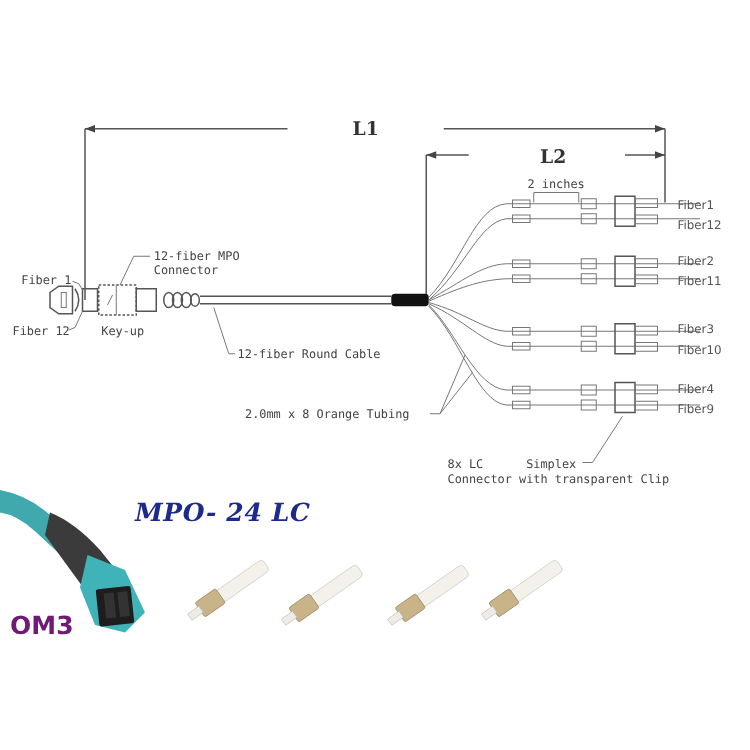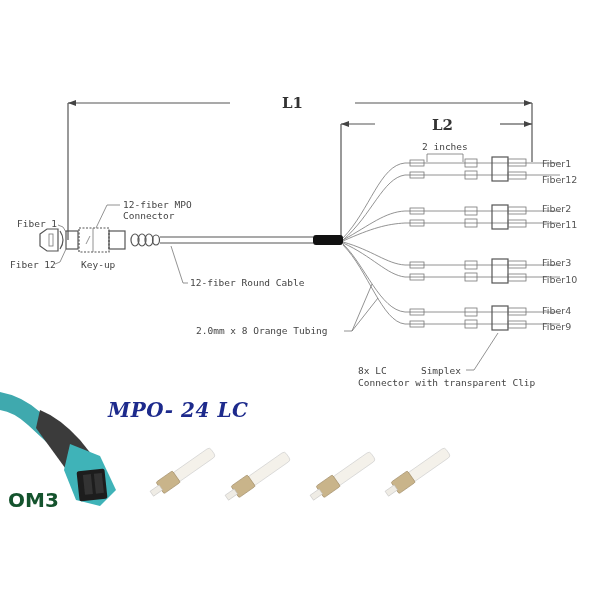--- a/index.html
+++ b/index.html
@@ -4,21 +4,21 @@
 <style>
   html, body { margin: 0; padding: 0; background: #ffffff; }
   body { width: 600px; height: 600px; position: relative; overflow: hidden; font-family: "DejaVu Sans", sans-serif; }
   svg { position: absolute; left: 0; top: 0; }
   .lbl { font-family: "DejaVu Sans Mono", monospace; font-size: 9.5px; fill: #444; }
   .dim { font-family: "DejaVu Serif", serif; font-size: 15px; fill: #333; font-weight: bold; }
   .fib { font-family: "DejaVu Sans", sans-serif; font-size: 9.5px; fill: #555; }
   .line { stroke: #555; stroke-width: 1.2; fill: none; }
   .thin { stroke: #777; stroke-width: 0.8; fill: none; }
   .title { position: absolute; left: 108px; top: 374px; font-family: "DejaVu Serif", serif; font-style: italic; font-weight: bold; font-size: 20px; color: #1d2a8c; letter-spacing: 0.5px; margin-top: 24px; }
-  .om3 { position: absolute; left: 8px; top: 488px; font-family: "DejaVu Sans", sans-serif; font-weight: bold; font-size: 20px; color: #14532d; }
+  .om3 { position: absolute; left: 8px; top: 488px; font-family: "DejaVu Sans", sans-serif; font-weight: bold; font-size: 20px; color: #701a75; }
 </style>
 </head>
 <body>
 
 <svg width="600" height="600" viewBox="0 0 600 600">
 
   <g>
     <line class="line" x1="68" y1="103" x2="68" y2="240"></line>
     <line class="line" x1="68" y1="103" x2="230" y2="103"></line>
     <line class="line" x1="355" y1="103" x2="532" y2="103"></line>

